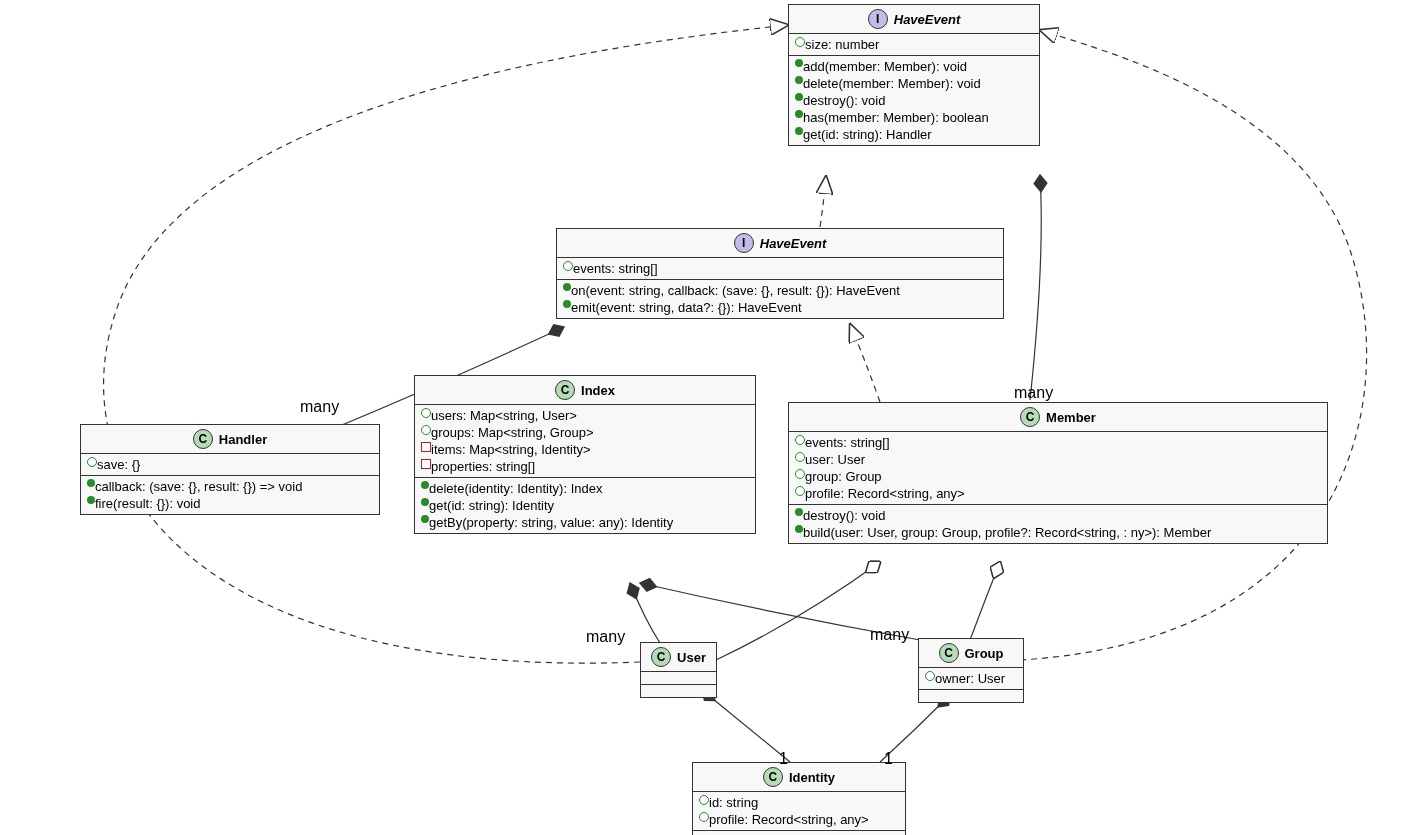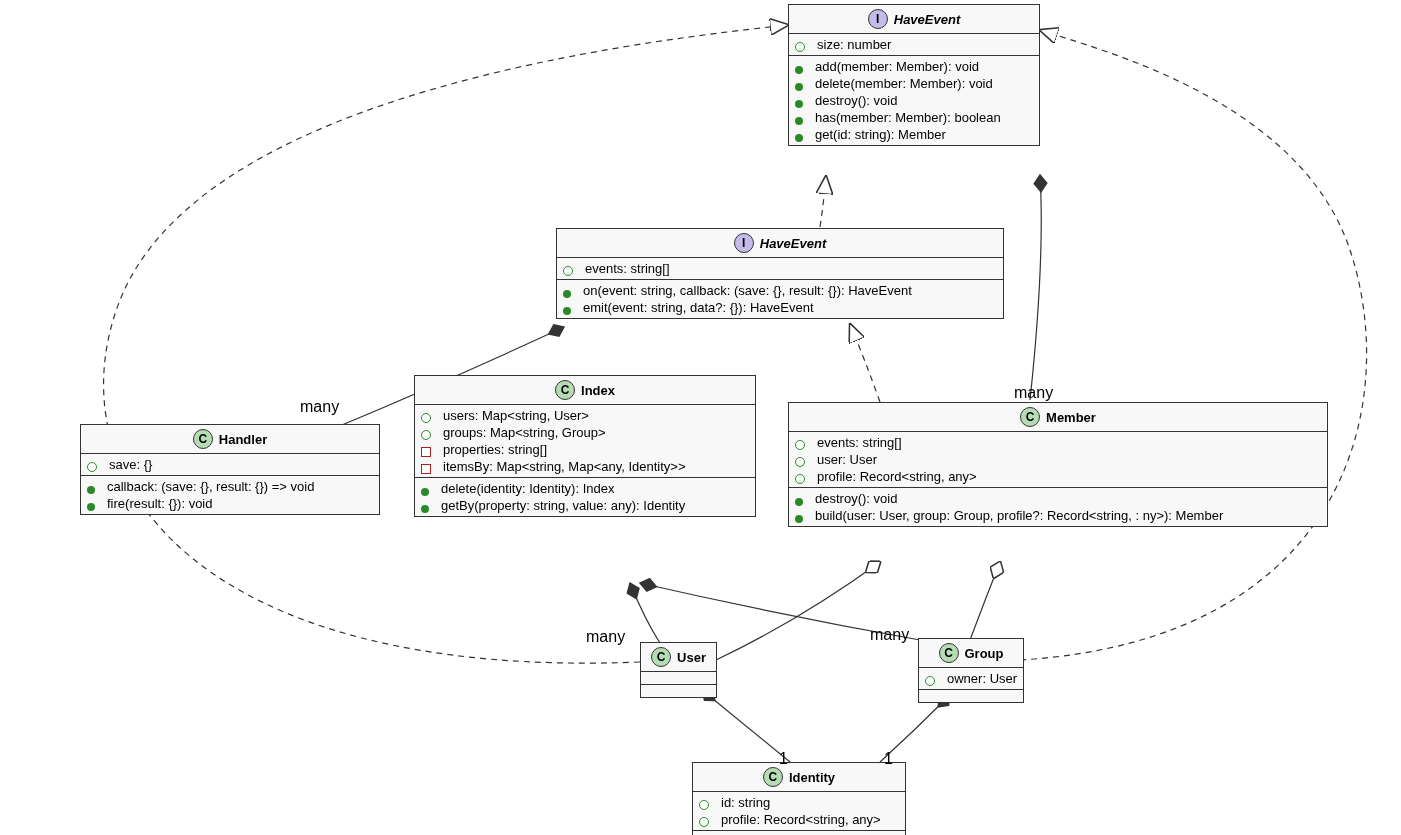--- a/index.html
+++ b/index.html
@@ -31,22 +31,22 @@
   .uml-header.italic { font-style: italic; }
   .uml-section {
     border-bottom: 1.5px solid #333;
     padding: 2px 0;
   }
   .uml-section:last-child { border-bottom: none; }
   .uml-section.empty { height: 8px; }
   .uml-row {
     padding: 1px 8px 1px 6px;
     display: flex;
-    align-items: flex-end;
-    gap: 12px;
+    align-items: flex-start;
+    gap: 0;
     white-space: nowrap;
   }
   .uml-row.underline span:last-child { }
   .badge {
     display: inline-flex;
     width: 18px;
     height: 18px;
     border-radius: 50%;
     border: 1.5px solid #333;
     align-items: center;
@@ -147,21 +147,21 @@
     <div class="uml-row">
         <span class="vis filled-green"></span>
         <span>destroy(): void</span>
       </div>
     <div class="uml-row">
         <span class="vis filled-green"></span>
         <span>has(member: Member): boolean</span>
       </div>
     <div class="uml-row">
         <span class="vis filled-green"></span>
-        <span>get(id: string): Member</span>
+        <span>get(id: string): Handler</span>
       </div>
   </div>
 </div>
 
 <div class="uml-box" style="left:556px; top:228px; width:448px;">
   <div class="uml-header italic">
     <span class="badge interface">I</span>
     <span>HaveEvent</span>
   </div>
   <div class="uml-section">
@@ -191,34 +191,38 @@
     <div class="uml-row">
         <span class="vis open-green"></span>
         <span>users: Map&lt;string, User&gt;</span>
       </div>
     <div class="uml-row">
         <span class="vis open-green"></span>
         <span>groups: Map&lt;string, Group&gt;</span>
       </div>
     <div class="uml-row">
         <span class="vis open-red"></span>
+        <span>items: Map&lt;string, Identity&gt;</span>
+      </div>
+    <div class="uml-row">
+        <span class="vis open-red"></span>
         <span>properties: string[]</span>
       </div>
-    <div class="uml-row">
-        <span class="vis open-red"></span>
-        <span>itemsBy: Map&lt;string, Map&lt;any, Identity&gt;&gt;</span>
-      </div>
   </div>
   <div class="uml-section">
     <div class="uml-row">
         <span class="vis filled-green"></span>
         <span>delete(identity: Identity): Index</span>
       </div>
     <div class="uml-row">
         <span class="vis filled-green"></span>
+        <span>get(id: string): Identity</span>
+      </div>
+    <div class="uml-row">
+        <span class="vis filled-green"></span>
         <span>getBy(property: string, value: any): Identity</span>
       </div>
   </div>
 </div>
 
 <div class="uml-box" style="left:80px; top:424px; width:300px;">
   <div class="uml-header">
     <span class="badge class">C</span>
     <span>Handler</span>
   </div>
@@ -246,20 +250,24 @@
     <span>Member</span>
   </div>
   <div class="uml-section">
     <div class="uml-row">
         <span class="vis open-green"></span>
         <span>events: string[]</span>
       </div>
     <div class="uml-row">
         <span class="vis open-green"></span>
         <span>user: User</span>
+      </div>
+    <div class="uml-row">
+        <span class="vis open-green"></span>
+        <span>group: Group</span>
       </div>
     <div class="uml-row">
         <span class="vis open-green"></span>
         <span>profile: Record&lt;string, any&gt;</span>
       </div>
   </div>
   <div class="uml-section">
     <div class="uml-row">
         <span class="vis filled-green"></span>
         <span>destroy(): void</span>

